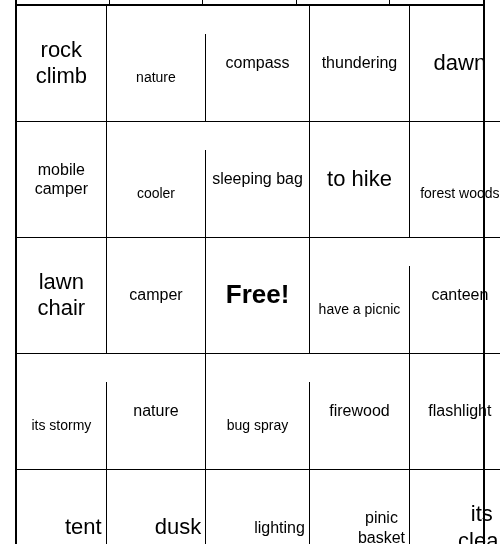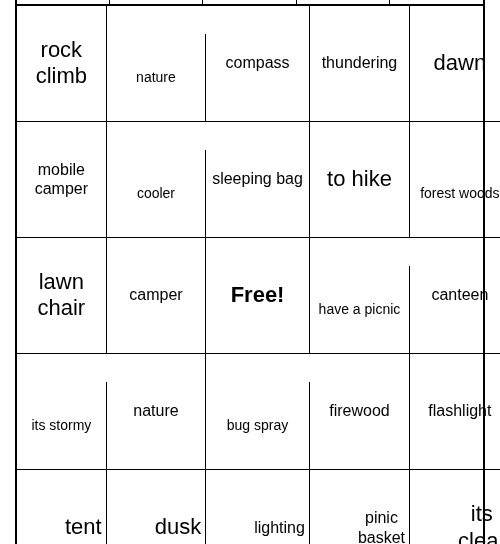--- a/index.html
+++ b/index.html
@@ -74,21 +74,21 @@
       font-size: 22px;
       font-weight: normal;
     }
 
     .bingo-cell.medium-text {
       font-size: 14px;
       margin-top: 28px;
     }
 
     .bingo-cell.free {
-      font-size: 22px;
+      font-size: 26px;
       font-weight: bold;
     }
 
     .bingo-cell.small-text {
       font-size: 16px;
     }
   </style>
 </head>
 <body>
 

